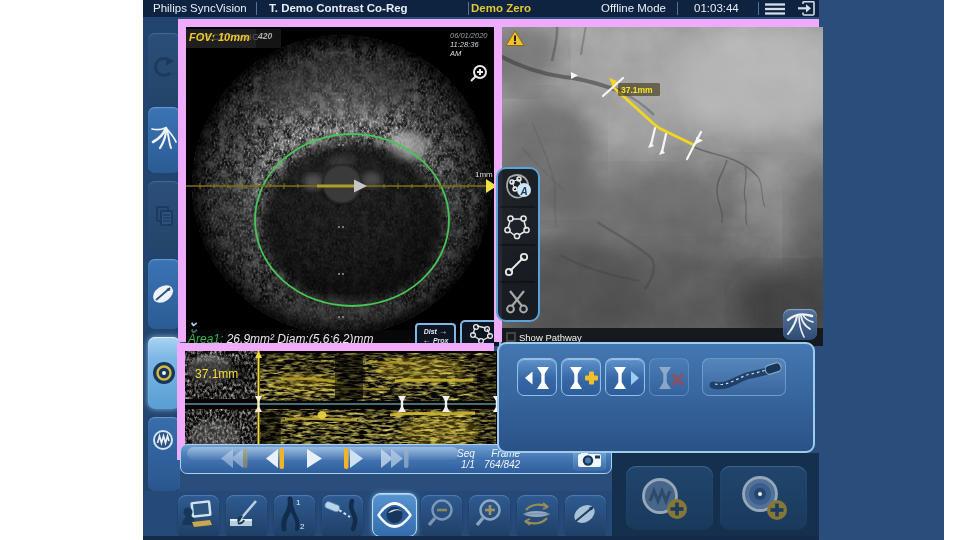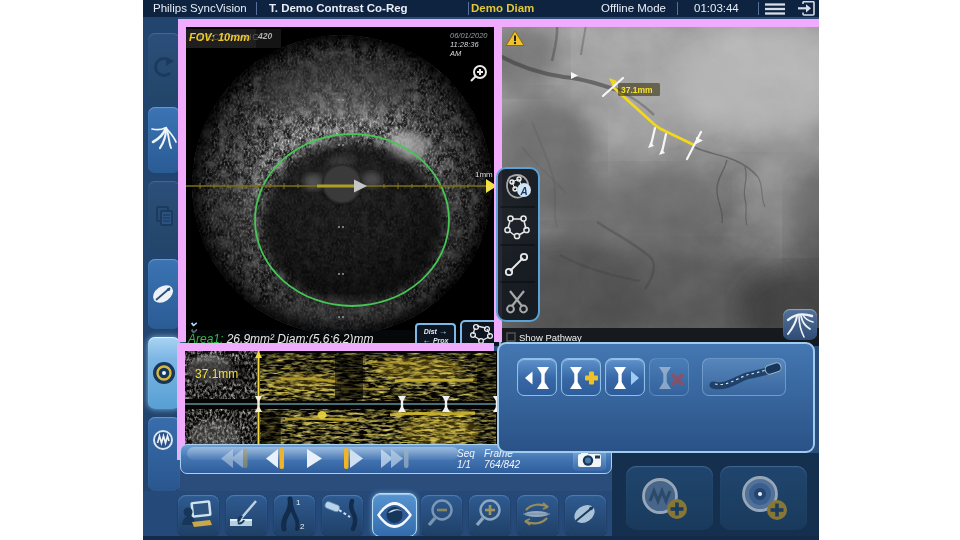--- a/index.html
+++ b/index.html
@@ -1,18 +1,18 @@
 <!DOCTYPE html>
 <html><head>
 <meta charset="utf-8">
 <style>
 * { margin:0; padding:0; box-sizing:border-box; }
 html,body { width:960px; height:540px; background:#ffffff; overflow:hidden;
   font-family:"Liberation Sans", sans-serif; }
-#ui { position:absolute; left:143px; top:0; width:676px; height:540px;
+#ui { position:absolute; left:143px; top:0; width:801px; height:540px;
   background:#2a4d7c; overflow:hidden; }
 .abs { position:absolute;font-style:italic; }
 
 
 #topbar { position:absolute; left:0; top:0; width:676px; height:17px;
   background:#0d2340; color:#e9eef6; font-size:11.5px; }
 #topbar .t { position:absolute; top:2px; white-space:nowrap; }
 #topbar .sep { position:absolute; top:2px; height:13px; width:1px; background:#56719b; }
 
 
@@ -26,21 +26,21 @@
 
 
 .panel { position:absolute; border:8px solid #f0abfc; background:#000; }
 #ivus  { left:35px; top:19px; width:316px; height:323px; }
 #angio { left:351px; top:19px; width:325px; height:323px; }
 #ild   { left:34px; top:343px; width:317px; height:117px; }
 
 
 #playbar { position:absolute; left:37px; top:444px; width:432px; height:30px;
   border-radius:7px; border:1px solid #a9d2f0;
-  background:linear-gradient(#6f9fd4 0%, #4577b4 45%, #2f5d9b 100%); }
+  background:linear-gradient(#6f9fd4 0%, #4577b4 45%, #2f5d9b 100%);text-align:right; }
 
 
 #rbpanel { position:absolute; left:354px; top:342px; width:318px; height:111px;
   border-radius:9px; border:2px solid #9fcbEF;
   background:linear-gradient(#4477b2,#2a5287); }
 
 .rbtn { position:absolute; top:14px; width:40px; height:38px; border-radius:7px;
   background:linear-gradient(#5e93cc 0%,#3767a6 55%,#2d5d9a 100%);
   border:1px solid #8fc0e8; box-shadow:inset 0 1px 1px rgba(255,255,255,.45); }
 .rbtn.dis { background:linear-gradient(rgba(94,147,204,.35),rgba(45,93,154,.35)); border-color:rgba(143,192,232,.35); box-shadow:none; }
@@ -59,21 +59,21 @@
   box-shadow:inset 0 1px 1px rgba(140,185,235,.3); }
 #botstrip { position:absolute; left:0; top:536px; width:676px; height:4px; background:#132b49; }
 </style>
 </head>
 <body>
 <div id="ui">
   <div id="topbar">
     <span class="t" style="left:10px;">Philips SyncVision</span>
     <span class="sep" style="left:113px;"></span>
     <span class="t" style="left:126px; font-weight:bold;">T. Demo Contrast Co-Reg</span>
-    <span class="t" style="left:328px; color:#e3c832; font-weight:bold;">Demo Diam</span>
+    <span class="t" style="left:328px; color:#e3c832; font-weight:bold;">Demo Zero</span>
     <span class="sep" style="left:325px;"></span>
     <span class="t" style="left:458px;">Offline Mode</span>
     <span class="sep" style="left:534px;"></span>
     <span class="t" style="left:551px;">01:03:44</span>
     <span class="sep" style="left:615px;"></span>
     <svg width="20" height="12" viewBox="0 0 20 12" style="position:absolute;left:622px;top:3px;">
       <g stroke="#d5dde8" stroke-width="2.3">
           <line x1="0" y1="1.5" x2="20" y2="1.5"></line>
           <line x1="0" y1="6" x2="20" y2="6"></line>
           <line x1="0" y1="10.5" x2="20" y2="10.5"></line>

